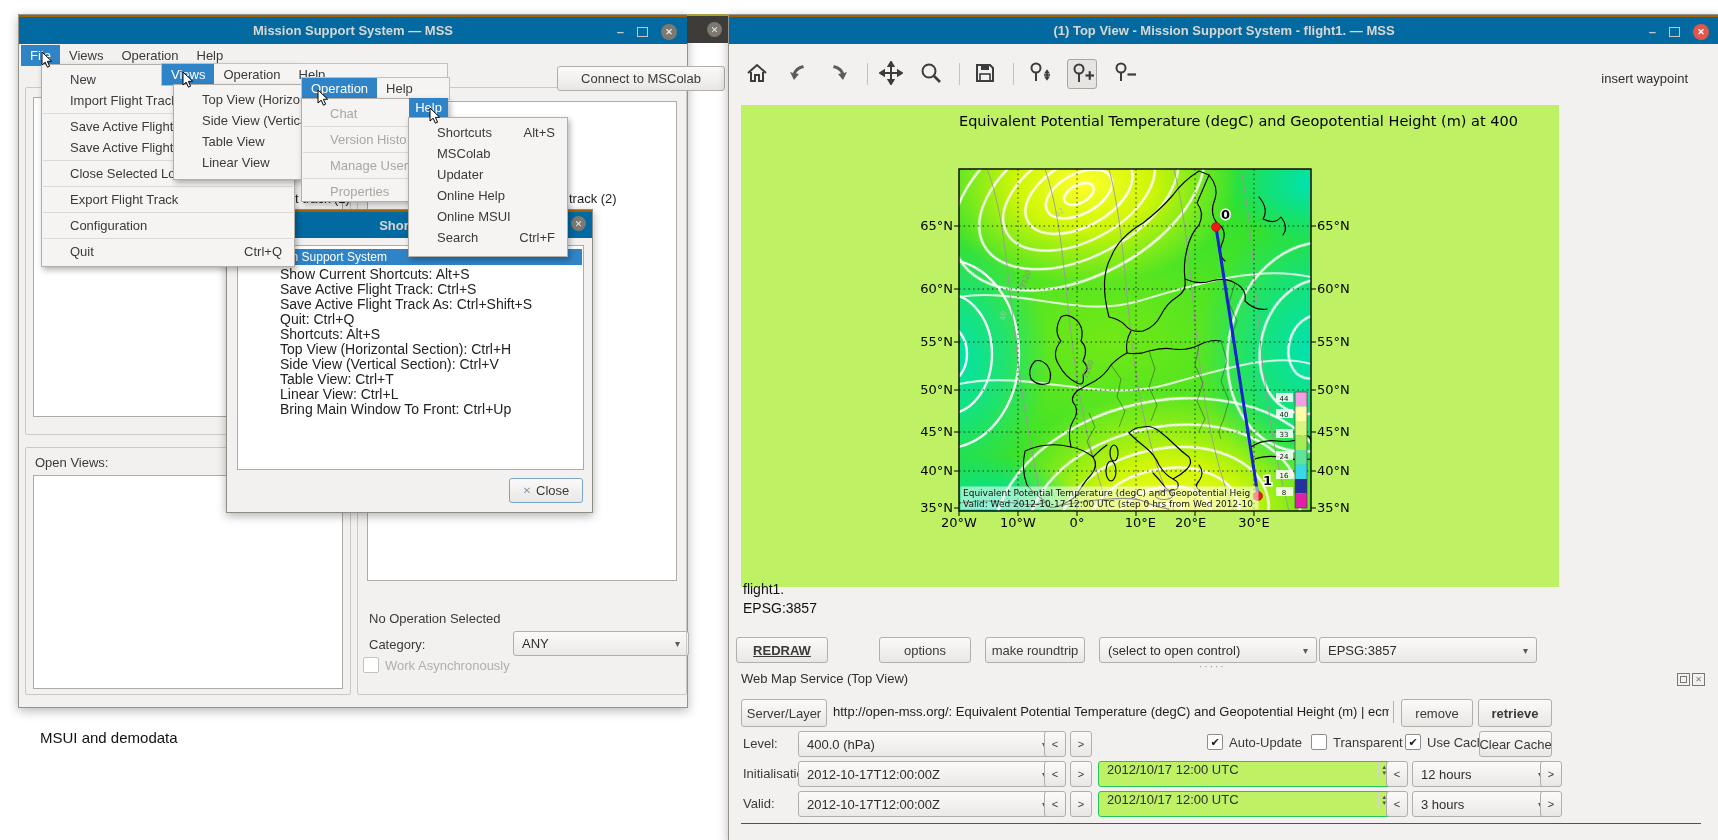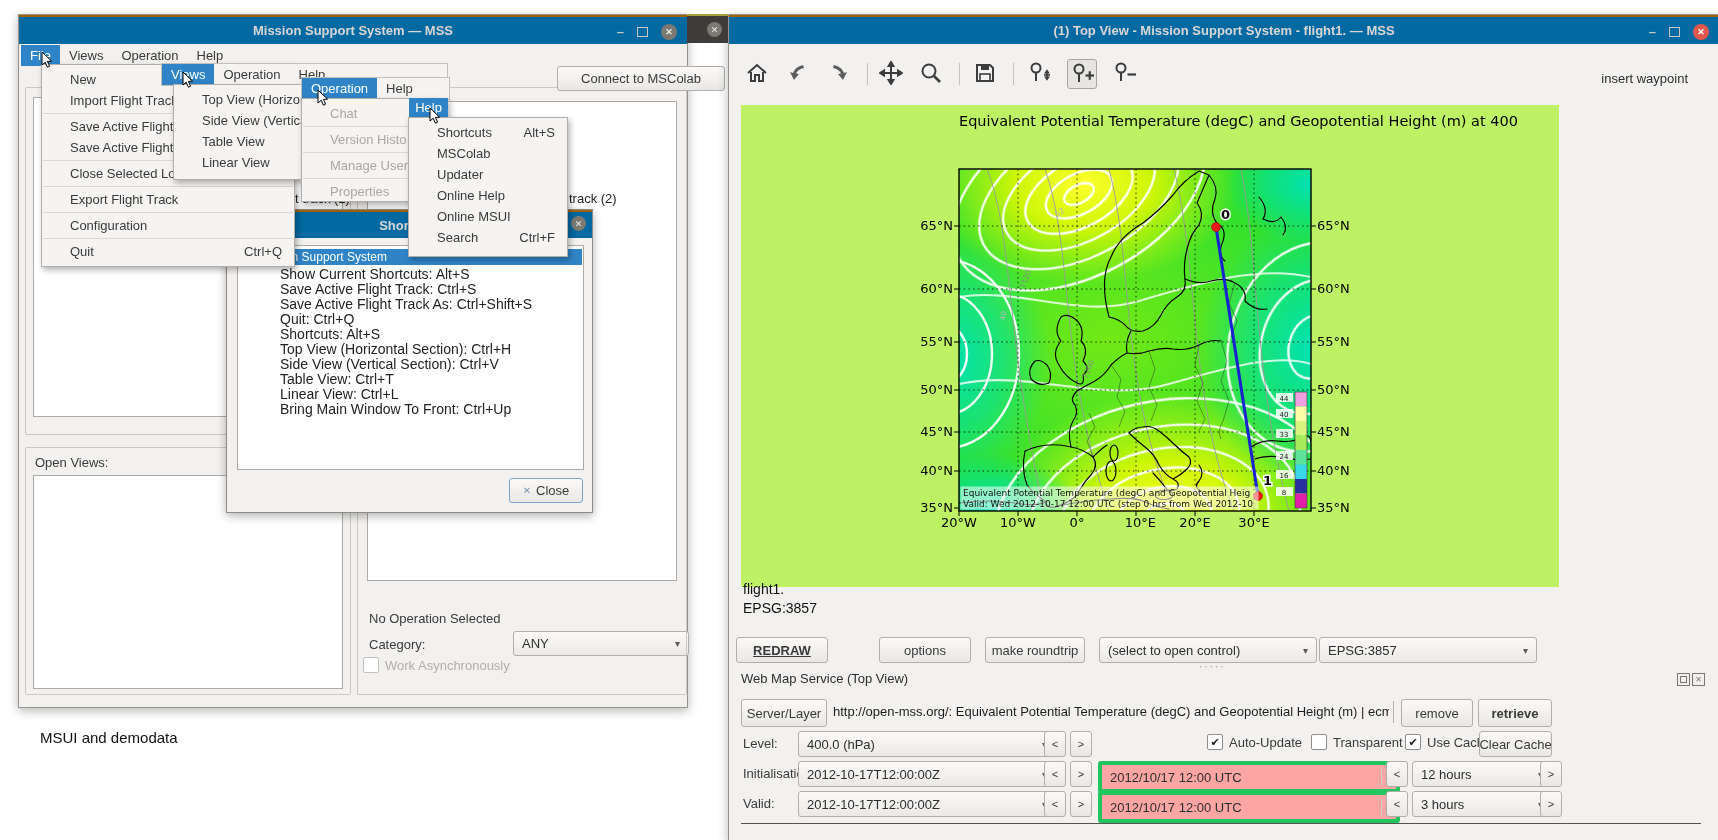--- a/index.html
+++ b/index.html
@@ -28,21 +28,21 @@
        background:linear-gradient(#fbfaf9,#e9e7e4);border:1px solid #b2afaa;border-radius:3px;white-space:nowrap}
   .combo{position:absolute;display:flex;align-items:center;font-size:13px;color:#2e2e2e;padding:0 8px;
          background:linear-gradient(#fbfaf9,#ebe9e6);border:1px solid #b2afaa;border-radius:3px;white-space:nowrap;overflow:hidden}
   .combo .car{margin-left:auto;color:#5c5a56;font-size:10px;padding-left:6px}
   .gbox{position:absolute;border:1px solid #cbc9c5;border-radius:2px}
   .wbox{position:absolute;background:#fff;border:1px solid #aeaba6}
   .chk{display:inline-flex;width:14px;height:14px;background:#fff;border:1px solid #8f8d89;border-radius:2px;
        align-items:center;justify-content:center;font-size:11px;color:#1d1d1d;flex:0 0 auto}
   .chkrow{position:absolute;display:flex;align-items:center;gap:6px;font-size:13px;white-space:nowrap}
   .lbl{position:absolute;font-size:13px;white-space:nowrap}
-  .spin{position:absolute;display:flex;align-items:center;font-size:13px;background:#fca5a5;border:4px solid #22c55e;
+  .spin{position:absolute;display:flex;align-items:flex-start;font-size:13px;background:#bef264;border:1px solid #22c55e;
         border-radius:3px;padding:0 4px 0 8px;color:#2e2e2e}
   .spin .arrows{margin-left:auto;display:flex;flex-direction:column;line-height:6px;font-size:7px;color:#55534f;
         border-left:1px solid #d5d3cf;padding:2px 3px}
   .smallbtn{position:absolute;display:flex;align-items:center;justify-content:center;font-size:11px;color:#3a3a3a;
        background:linear-gradient(#fbfaf9,#e9e7e4);border:1px solid #b2afaa;border-radius:3px}
   .maplabel{position:absolute;font-family:"DejaVu Sans",sans-serif;font-size:13px;color:#000;white-space:nowrap}
   .ticon{position:absolute;top:44px;width:28px;height:28px;display:flex;align-items:center;justify-content:center}
   .tsep{position:absolute;top:48px;width:1px;height:22px;background:#c6c3be}
   .cursor{position:absolute;z-index:60;pointer-events:none}
   .dots{letter-spacing:2px;color:#96938e;font-size:10px}
@@ -355,21 +355,21 @@
       <span class="maplabel" style="left:576px;top:229px">55°N</span>
       <span class="maplabel" style="left:576px;top:277px">50°N</span>
       <span class="maplabel" style="left:576px;top:319px">45°N</span>
       <span class="maplabel" style="left:576px;top:358px">40°N</span>
       <span class="maplabel" style="left:576px;top:395px">35°N</span>
 
       <span class="maplabel" style="left:198px;top:410px;width:40px;text-align:center">20°W</span>
       <span class="maplabel" style="left:257px;top:410px;width:40px;text-align:center">10°W</span>
       <span class="maplabel" style="left:316px;top:410px;width:40px;text-align:center">0°</span>
       <span class="maplabel" style="left:375px;top:410px;width:40px;text-align:right">10°E</span>
-      <span class="maplabel" style="left:434px;top:410px;width:40px;text-align:center">20°E</span>
+      <span class="maplabel" style="left:434px;top:410px;width:40px;">20°E</span>
       <span class="maplabel" style="left:493px;top:410px;width:40px;text-align:center">30°E</span>
 
       <svg class="abs" style="left:218px;top:64px;overflow:visible" width="352" height="342" viewBox="0 0 352 342" font-family="DejaVu Sans, sans-serif">
         <defs>
           <radialGradient id="gY">
               <stop offset="0%" stop-color="#ffff2e"></stop>
               <stop offset="45%" stop-color="#e8fa00" stop-opacity=".85"></stop>
               <stop offset="100%" stop-color="#e8fa00" stop-opacity="0"></stop>
             </radialGradient>
           <radialGradient id="gT">

